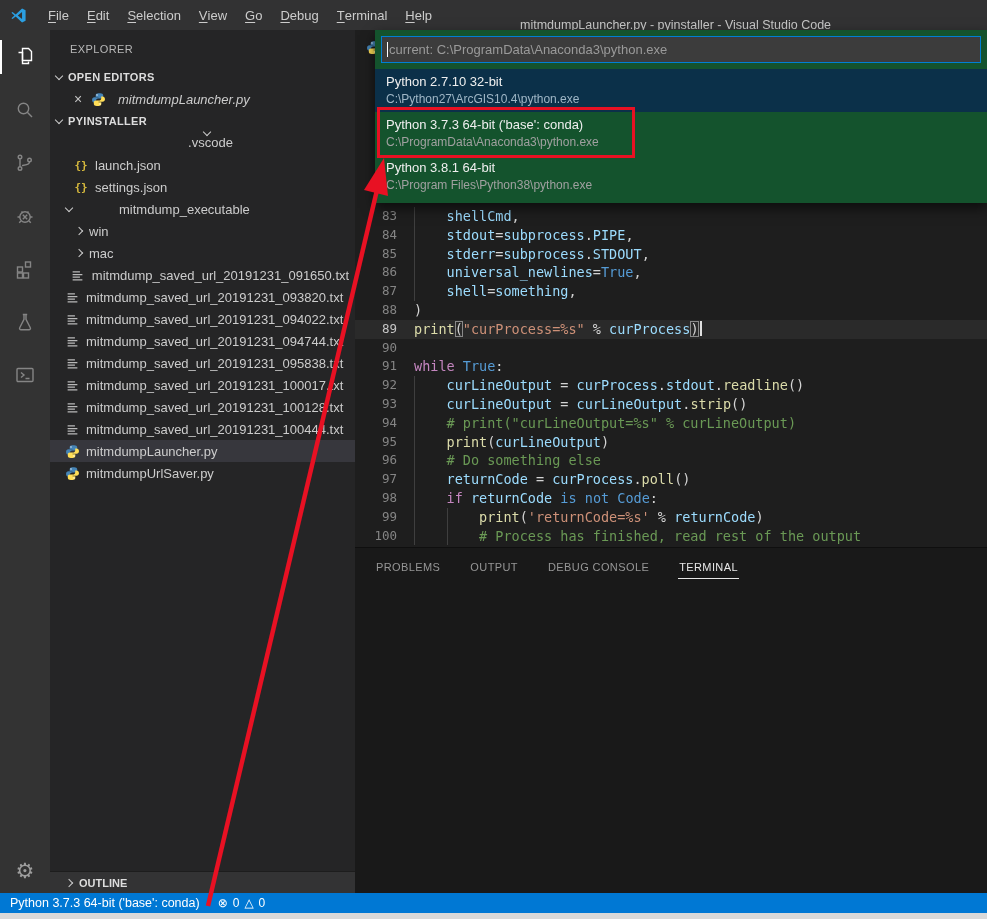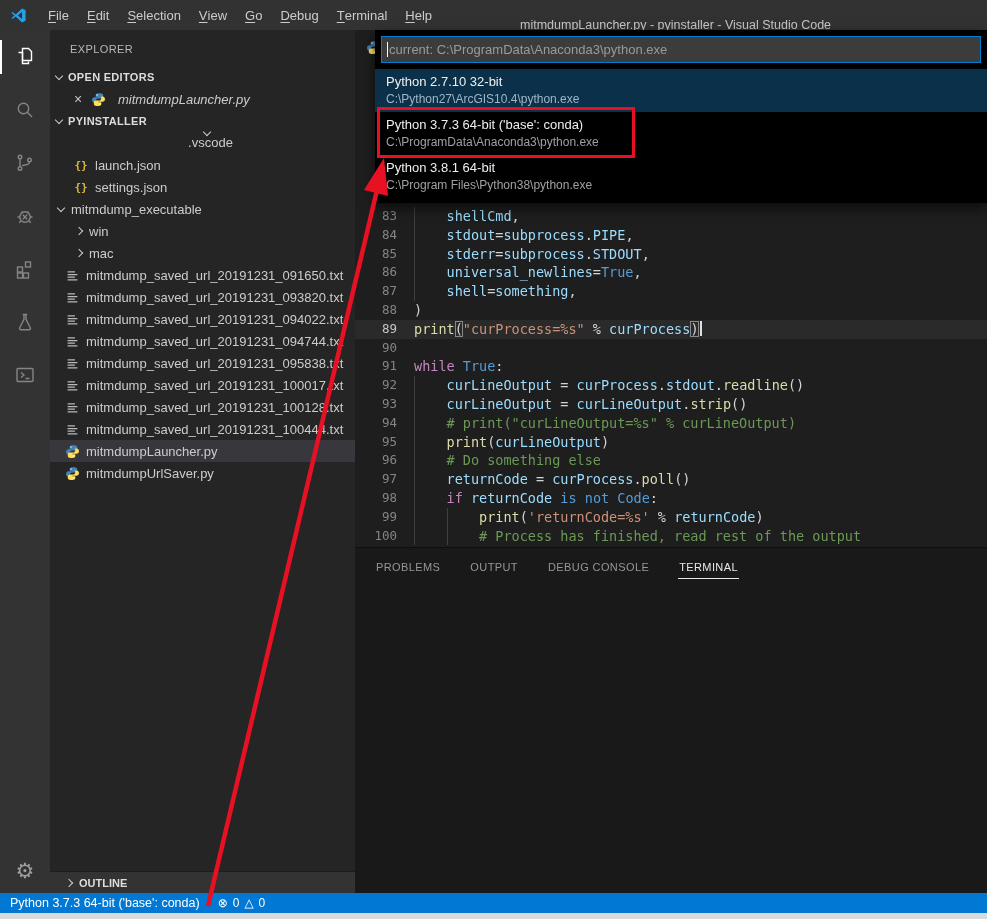--- a/index.html
+++ b/index.html
@@ -75,21 +75,21 @@
   .ptab.active{color:#e7e7e7;border-bottom:1px solid #e7e7e7}
 
   
   .statusbar{position:absolute;left:0;top:893px;width:987px;height:20px;background:var(--accent);
              color:#ffffff;display:flex;align-items:center;font-size:12.5px;padding-left:10px;gap:18px}
   .sb-problems{display:flex;align-items:center;gap:5px;font-size:12px}
   .sb-problems .ic{font-size:12px}
   .bottomstrip{position:absolute;left:0;top:913px;width:987px;height:6px;background:#d9d9d9}
 
   
-  .quickpick{position:absolute;left:375px;top:30px;width:612px;background:#000000;z-index:50;
+  .quickpick{position:absolute;left:375px;top:30px;width:612px;background:#14532d;z-index:50;
              box-shadow:0 5px 12px rgba(0,0,0,.6);padding-bottom:5px}
   .qp-input{margin:6px;height:27px;background:#3c3c3c;border:1px solid #007fd4;
             display:flex;align-items:center;padding-left:5px;font-size:13px;color:#9a9a9a;white-space:nowrap;overflow:hidden}
   .qp-caret{width:1px;height:15px;background:#ffffff;margin-right:1px;flex:none}
   .qp-item{height:43px;padding:4px 0 0 11px}
   .qp-item .lbl{font-size:13px;color:#efefef;line-height:18px;white-space:nowrap}
   .qp-item .dsc{font-size:12px;color:#a0a0a0;line-height:16px;white-space:nowrap}
   .qp-item.focused{background:var(--focus)}
   .qp-item.focused .dsc{color:#9fb6c6}
 
@@ -202,33 +202,33 @@
           <span class="json-ic">{}</span>
         </span>
         <span>launch.json</span>
       </div>
       <div class="treerow" style="padding-left: 23px;">
         <span class="tr-icon">
           <span class="json-ic">{}</span>
         </span>
         <span>settings.json</span>
       </div>
-      <div class="treerow" style="padding-left: 8px;">
+      <div class="treerow" style="padding-left: 16px; gap: 40px;">
         <span class="chev down tr-chev"></span>
         <span>mitmdump_executable</span>
       </div>
       <div class="treerow" style="padding-left: 26px;">
         <span class="chev right tr-chev"></span>
         <span>win</span>
       </div>
       <div class="treerow" style="padding-left: 26px;">
         <span class="chev right tr-chev"></span>
         <span>mac</span>
       </div>
-      <div class="treerow" style="padding-left: 14px;">
+      <div class="treerow" style="padding-left: 14px; justify-content: center;">
         <span class="tr-icon">
           <svg width="13" height="13" viewBox="0 0 16 16">
             <path stroke="#b9b9b9" stroke-width="1.6" d="M2 3.5h9M2 6.8h12M2 10.1h9M2 13.4h12"></path>
           </svg>
         </span>
         <span>mitmdump_saved_url_20191231_091650.txt</span>
       </div>
       <div class="treerow" style="padding-left: 14px;">
         <span class="tr-icon">
           <svg width="13" height="13" viewBox="0 0 16 16">

